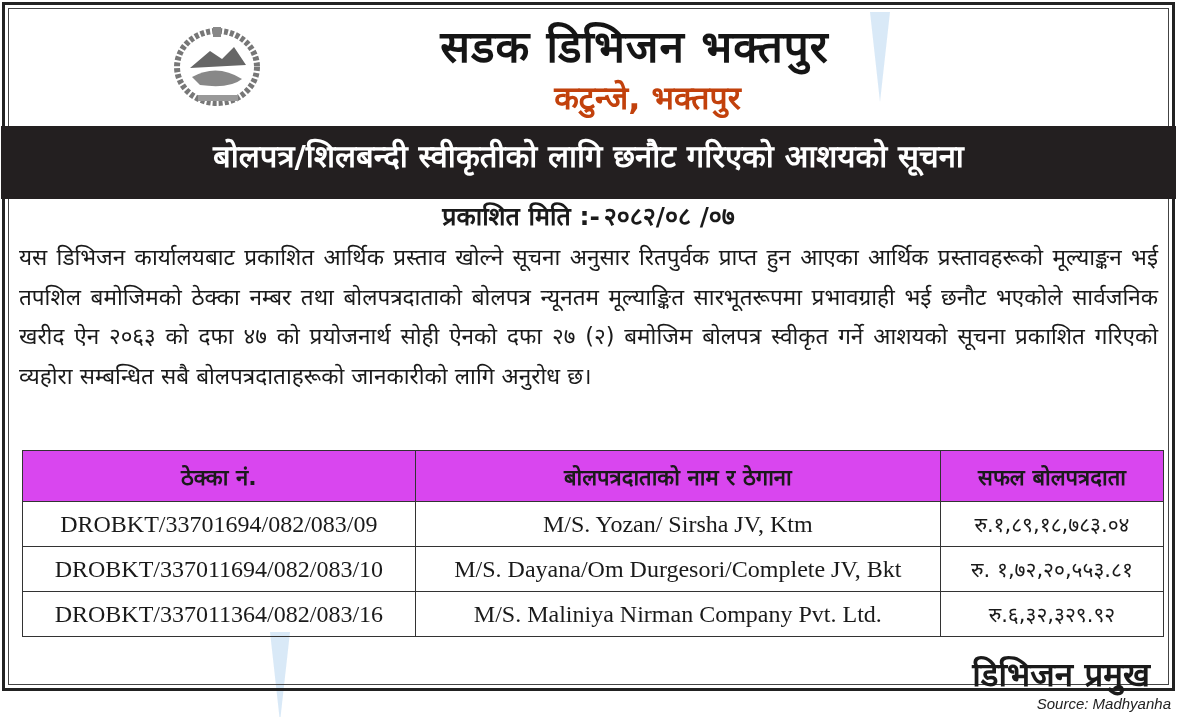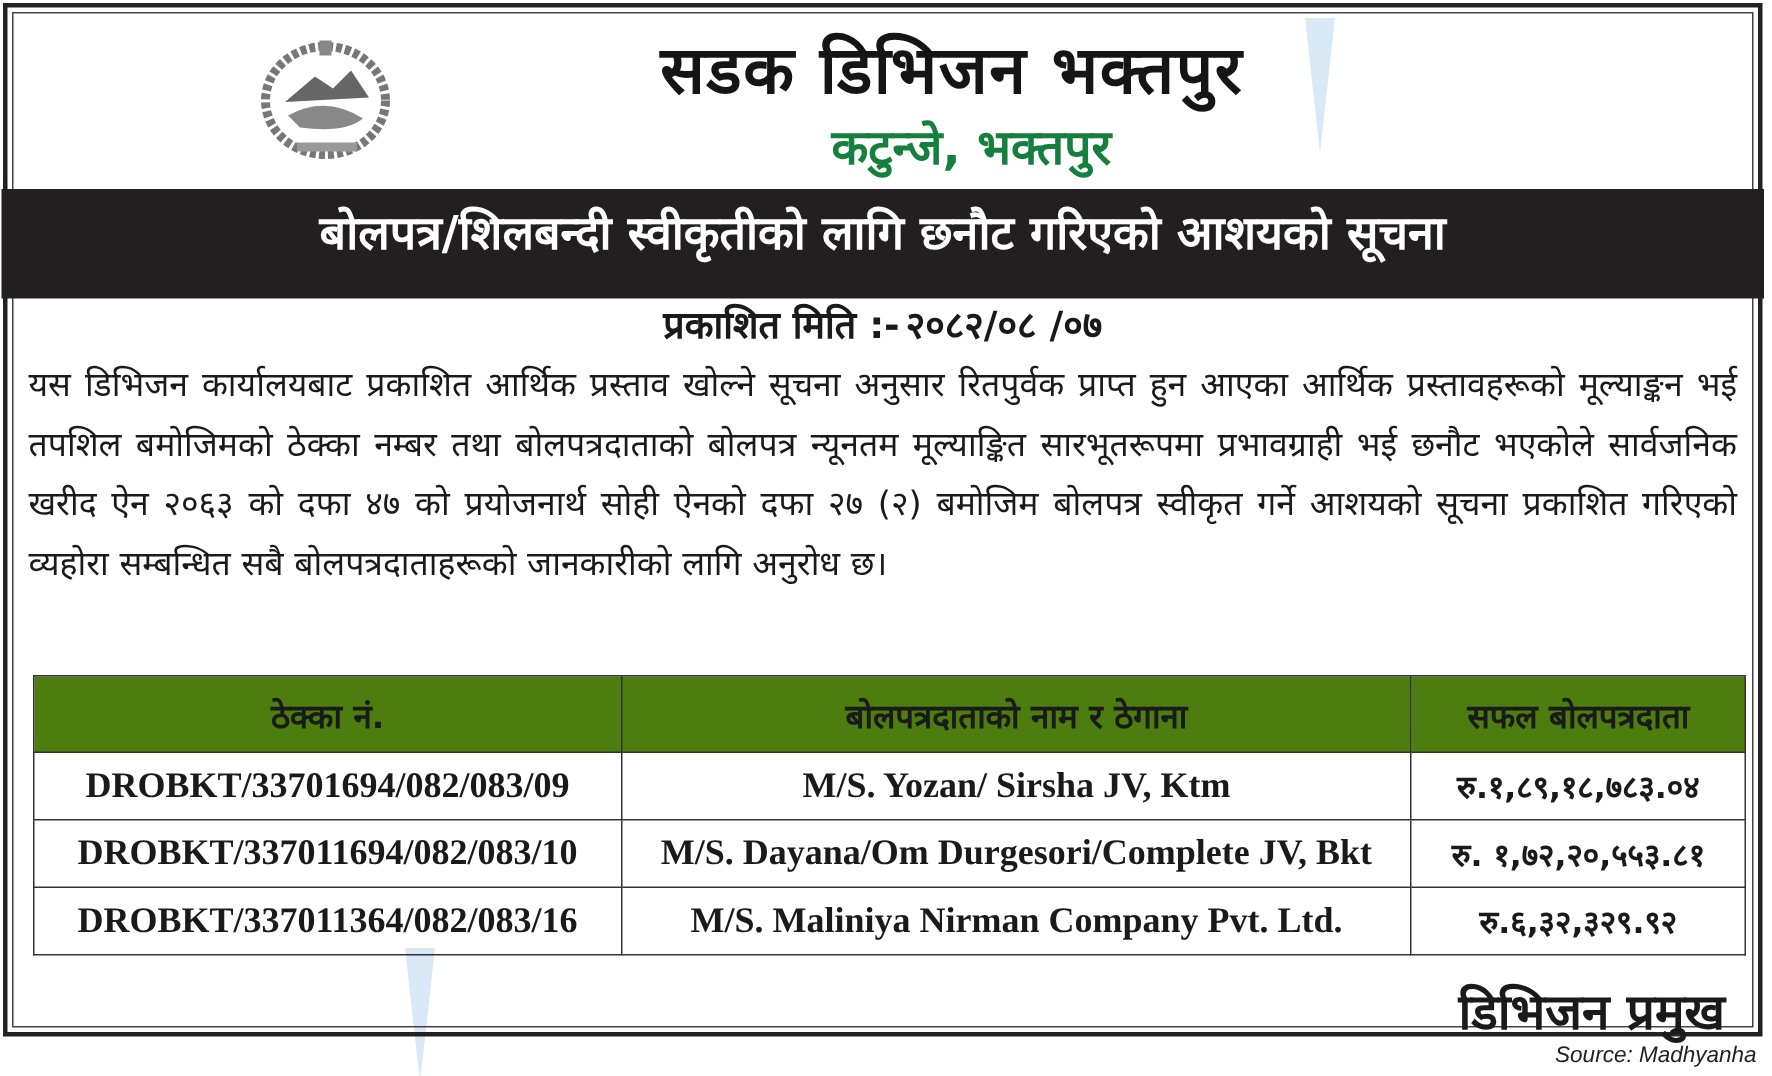--- a/index.html
+++ b/index.html
@@ -9,41 +9,41 @@
     .frame { position: absolute; left: 2px; top: 2px; width: 1173px; height: 689px;
              border: 3px solid #222; box-sizing: border-box; }
     .frame-inner { position: absolute; left: 3px; top: 3px; right: 3px; bottom: 3px;
                    border: 1px solid #444; }
 
     .header { position: absolute; left: 0; top: 0; right: 0; height: 120px; }
     .emblem { position: absolute; left: 165px; top: 18px; width: 95px; height: 85px; }
     .title { position: absolute; left: 0; right: 0; top: 10px; text-align: center;
              padding-left: 92px; font-size: 44px; font-weight: bold; letter-spacing: 1px; color: #151515; }
     .subtitle { position: absolute; left: 0; right: 0; top: 70px; text-align: center;
-                padding-left: 118px; font-size: 32px; font-weight: bold; color: #15803d; }
+                padding-left: 118px; font-size: 32px; font-weight: bold; color: #c2410c; }
 
     .banner { position: absolute; left: -4px; right: -4px; top: 121px; height: 73px;
               background: #231f20; color: #fff; text-align: center;
               font-size: 31px; font-weight: bold; line-height: 60px; }
 
     .pubdate { position: absolute; left: 0; right: 0; top: 193px; text-align: center;
                font-size: 25px; font-weight: bold; }
     .pubdate .val { margin-left: 4px; }
 
     .body-text { position: absolute; left: 14px; right: 14px; top: 233px;
                  font-size: 22.5px; line-height: 39.5px; text-align: justify;
                  font-family: "DejaVu Sans", sans-serif; }
 
     table.awards { position: absolute; left: 17px; top: 445px; width: 1142px;
                    border-collapse: collapse; font-family: "Liberation Serif", serif; }
     table.awards th, table.awards td { border: 1.5px solid #333; text-align: center;
                    height: 44px; padding: 0 4px; white-space: nowrap; }
-    table.awards th { background: #4d7c0f; font-family: "DejaVu Sans", sans-serif;
+    table.awards th { background: #d946ef; font-family: "DejaVu Sans", sans-serif;
                       font-weight: bold; font-size: 22px; height: 50px; }
-    table.awards td { font-size: 24px; font-weight: bold; }
+    table.awards td { font-size: 24px; }
     table.awards td.amt { font-family: "DejaVu Sans", sans-serif; font-size: 21px; }
     .col1 { width: 390px; } .col2 { width: 524px; } .col3 { width: 220px; margin-left: 48px; }
 
     .signature { position: absolute; right: 22px; top: 646px; font-size: 33px; font-weight: bold; }
 
     .source { position: absolute; right: 10px; top: 695px; font-family: "Liberation Sans", sans-serif;
               font-style: italic; font-size: 15px; color: #222; }
 
     .watermark-tri { position: absolute; width: 0; height: 0; border-left: 10px solid transparent;
                      border-right: 10px solid transparent; border-top: 90px solid #cfe3f5; opacity: .8; }

